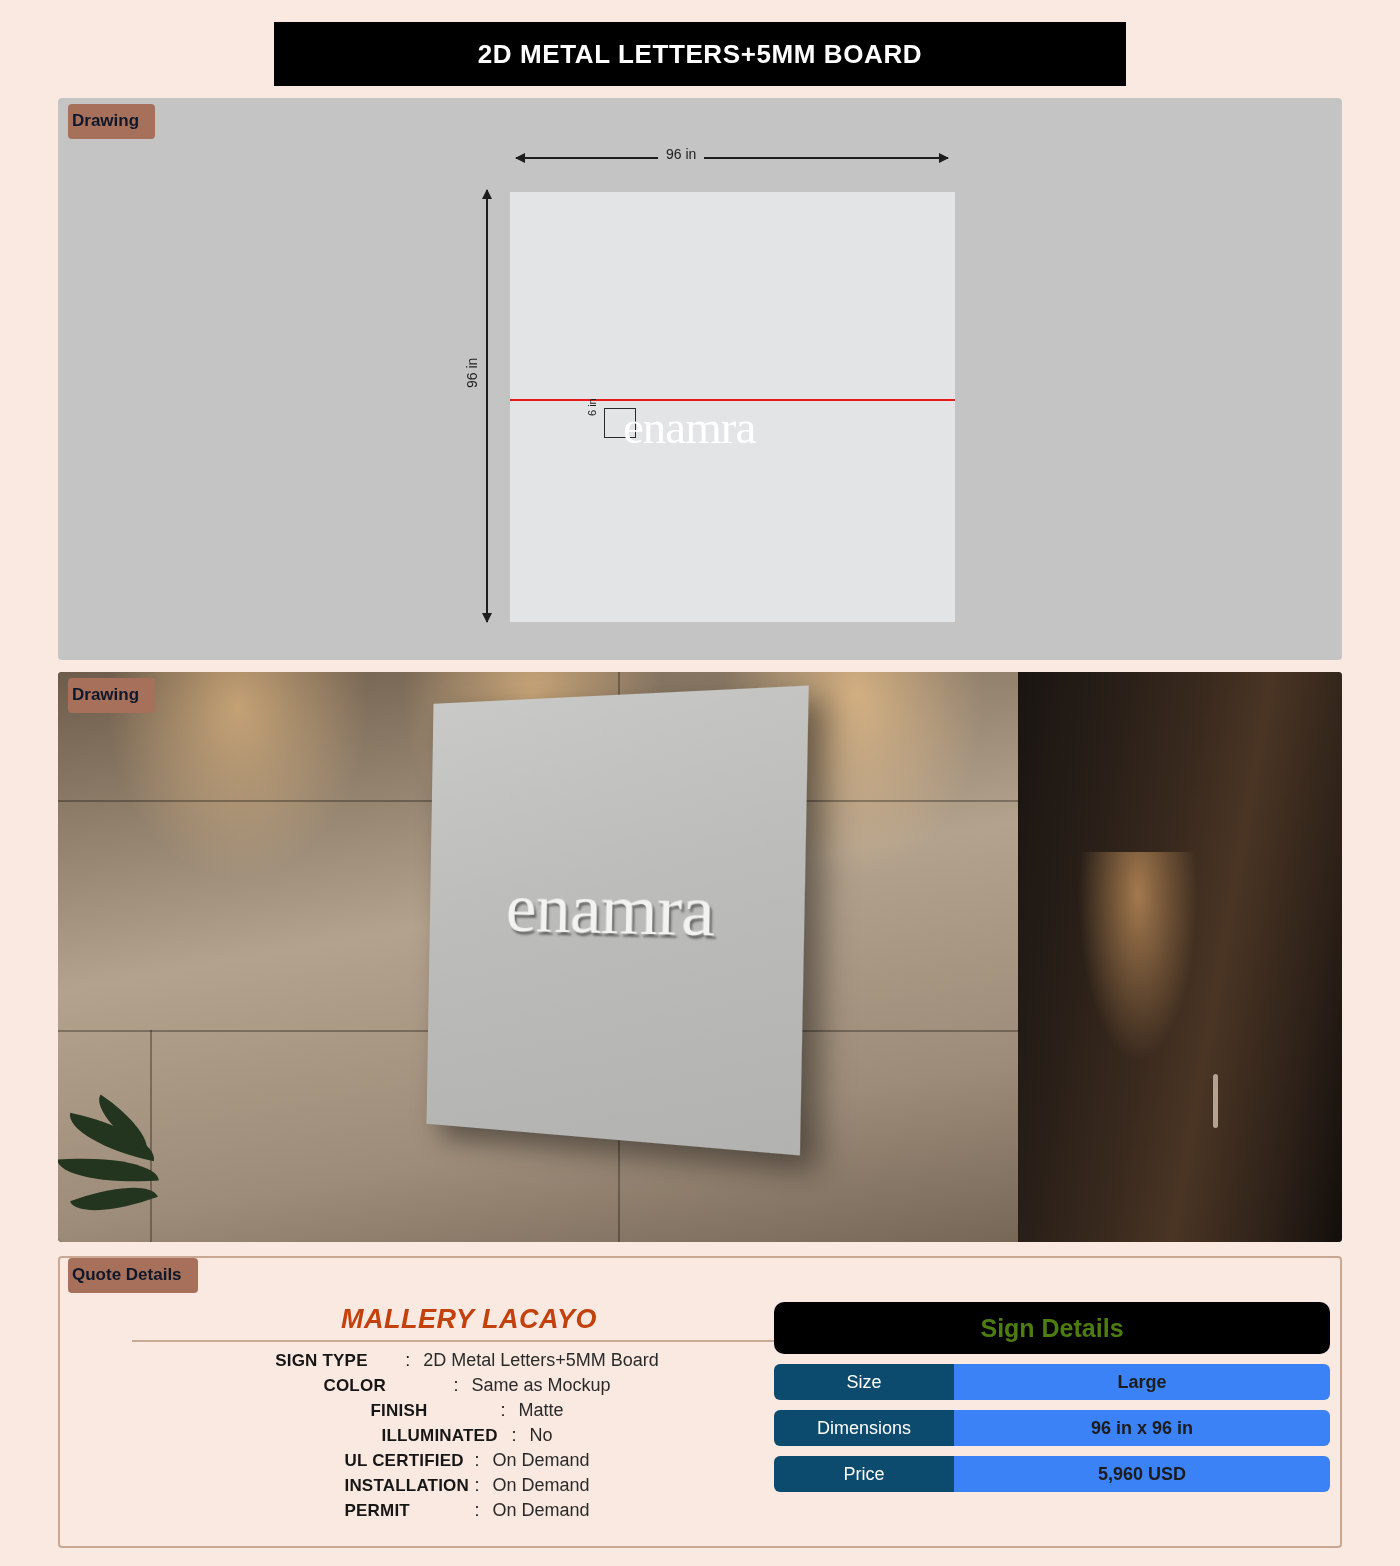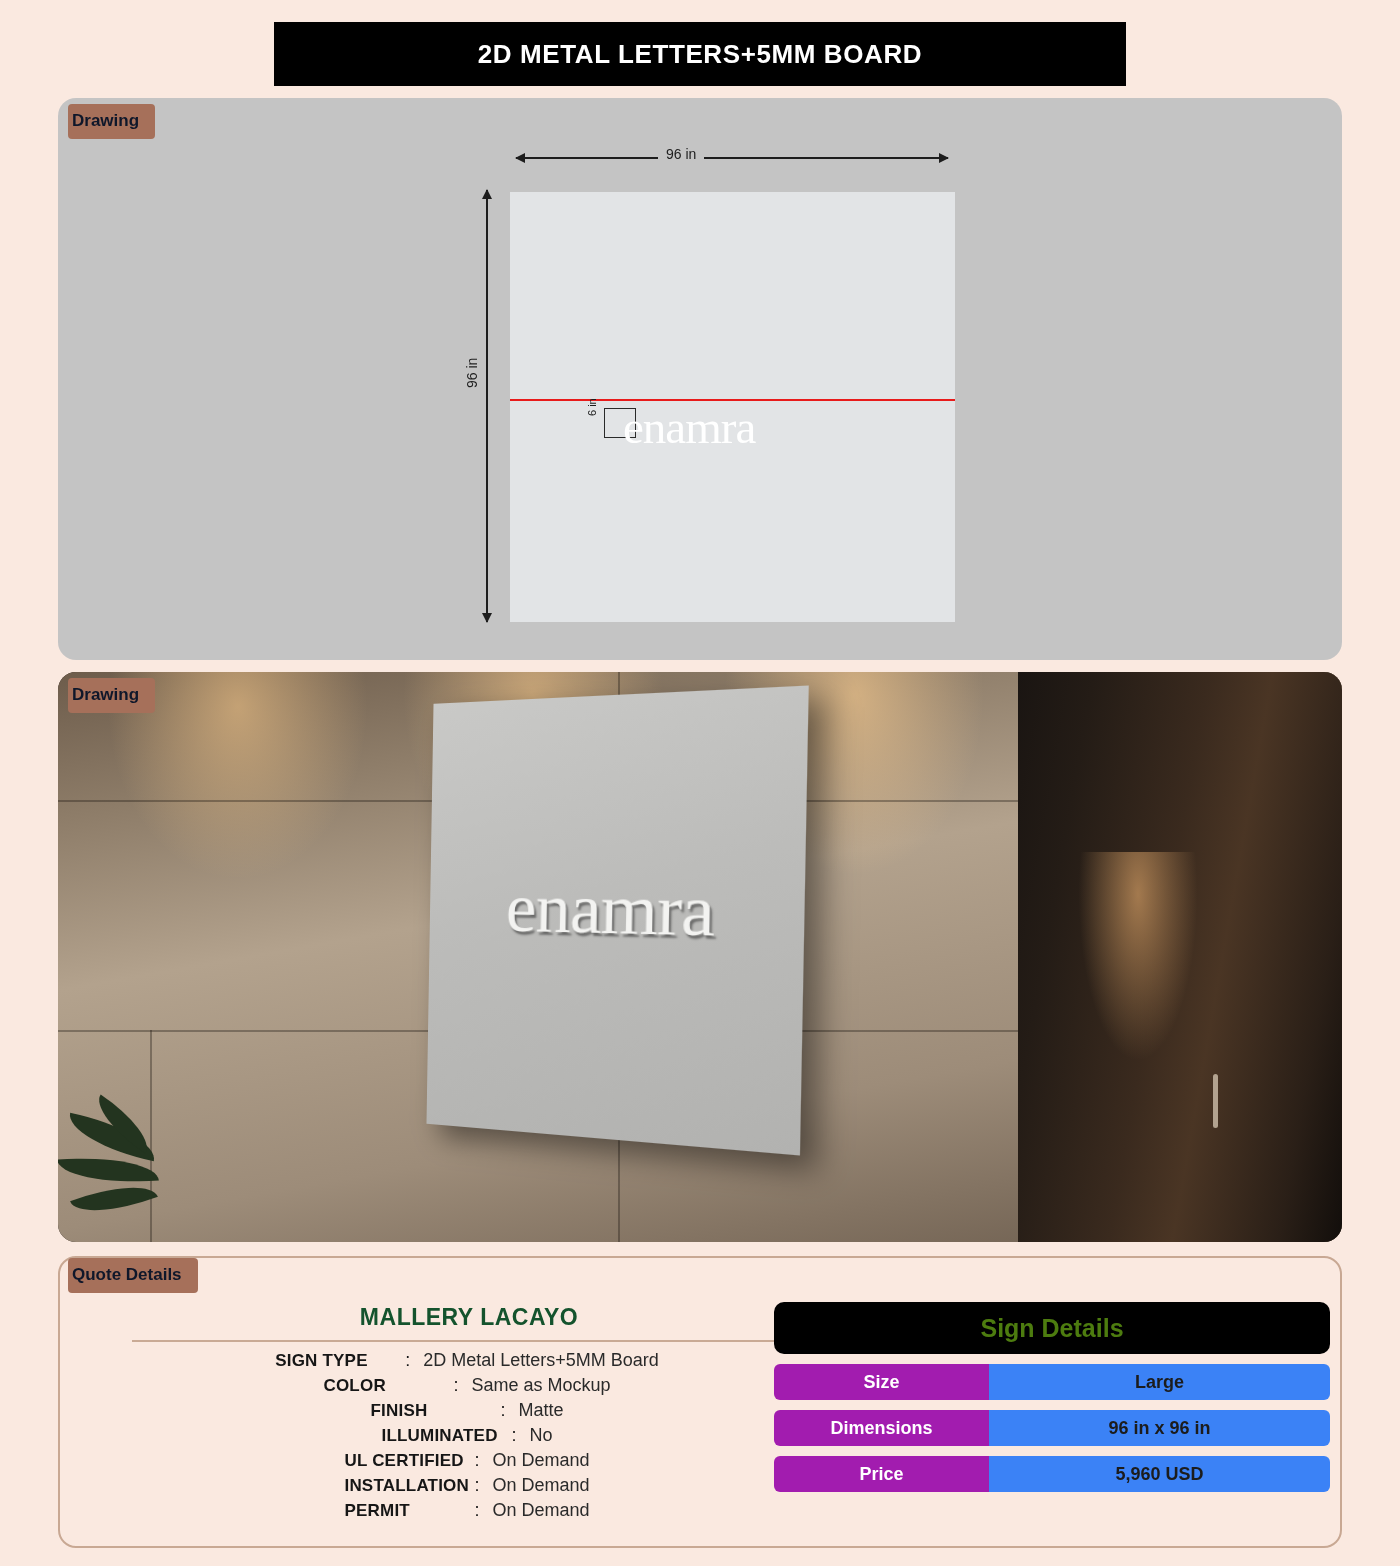--- a/index.html
+++ b/index.html
@@ -28,21 +28,21 @@
     align-items: center;
     justify-content: center;
     font-size: 26px;
     font-weight: bold;
     letter-spacing: 0.6px;
   }
 
   
   .panel {
     position: absolute;
-    border-radius: 18px;
+    border-radius: 4px;
     box-sizing: border-box;
   }
   .tag {
     position: absolute;
     background: #a6705a;
     color: #0f172a;
     font-size: 17px;
     font-weight: bold;
     padding: 7px 16px 8px 4px;
     border-radius: 4px;
@@ -248,24 +248,25 @@
     background: #fae9e0;
   }
   #quote-tag { left: 68px; top: 1258px; }
 
   .client-name {
     position: absolute;
     left: 64px;
     top: 46px;
     width: 690px;
     text-align: center;
-    font-size: 23px;
-    font-weight: bold;
-    color: #14532d;
+    font-size: 27px;
+    font-weight: bold;
+    color: #c2410c;
     letter-spacing: 0.5px;
+    font-style: italic;
   }
   .client-rule {
     position: absolute;
     left: 72px;
     top: 82px;
     width: 674px;
     height: 1.5px;
     background: #c9aa95;
   }
   .spec-list {
@@ -313,24 +314,24 @@
     font-weight: bold;
   }
   .sd-row {
     display: flex;
     margin-top: 10px;
     height: 36px;
     border-radius: 6px;
     overflow: hidden;
   }
   .sd-key {
-    width: 215px;
-    background: #a21caf;
+    width: 180px;
+    background: #0c4a6e;
     color: #ffffff;
-    font-weight: bold;
+    font-weight: normal;
     font-size: 18px;
     display: flex;
     align-items: center;
     justify-content: center;
   }
   .sd-val {
     flex: 1;
     background: #3b82f6;
     color: #1c1c1c;
     font-weight: bold;

